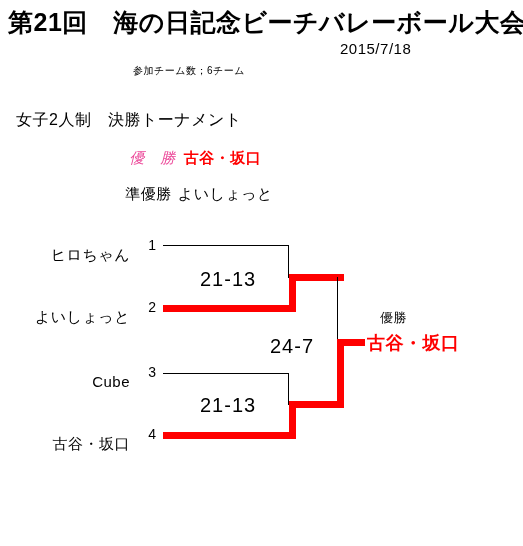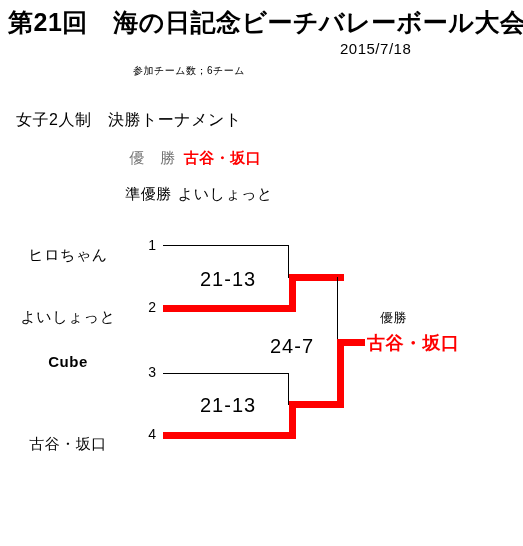--- a/index.html
+++ b/index.html
@@ -44,21 +44,21 @@
     top: 110px;
     font-size: 16px;
     letter-spacing: 0.5px;
   }
   #champion-row {
     left: 120px;
     top: 132px;
     font-size: 15px;
     letter-spacing: 0.5px;
   }
-  #champion-row .lbl { color: #737373; }
+  #champion-row .lbl { color: #ec4899; font-style: italic; }
   #champion-row .name {
     color: #ff0000;
     font-weight: bold;
     margin-left: 8px;
   }
   #runnerup-row {
     left: 116px;
     top: 168px;
     font-size: 15px;
     letter-spacing: 0.5px;
@@ -69,21 +69,21 @@
   #bracket {
     position: absolute;
     left: 0;
     top: 0;
     width: 523px;
     height: 546px;
   }
   .team-label {
     font-size: 15px;
     letter-spacing: 0.5px;
-    text-align: center;
+    text-align: right;
     width: 124px;
     left: 6px;
   }
   .seed-num {
     font-size: 14px;
     text-align: right;
     width: 16px;
   }
   .score {
     font-size: 20px;
@@ -123,21 +123,21 @@
 </div>
 
 <div class="abs" id="runnerup-row">
   <span class="lbl">準優勝</span><span class="name">よいしょっと</span>
 </div>
 
 <div id="bracket">
 
   <div class="abs team-label" style="top:246px;">ヒロちゃん</div>
   <div class="abs team-label" style="top:308px;">よいしょっと</div>
-  <div class="abs team-label" style="top:353px;font-weight:bold;">Cube</div>
+  <div class="abs team-label" style="top:373px;">Cube</div>
   <div class="abs team-label" style="top:435px;">古谷・坂口</div>
 
   <div class="abs seed-num" style="left:140px; top:237px;">1</div>
   <div class="abs seed-num" style="left:140px; top:299px;">2</div>
   <div class="abs seed-num" style="left:140px; top:364px;">3</div>
   <div class="abs seed-num" style="left:140px; top:426px;">4</div>
 
   <div class="ln h-black" style="left:163px; top:245px; width:126px;"></div>
   <div class="ln v-black" style="left:288px; top:245px; height:33px;"></div>
 

